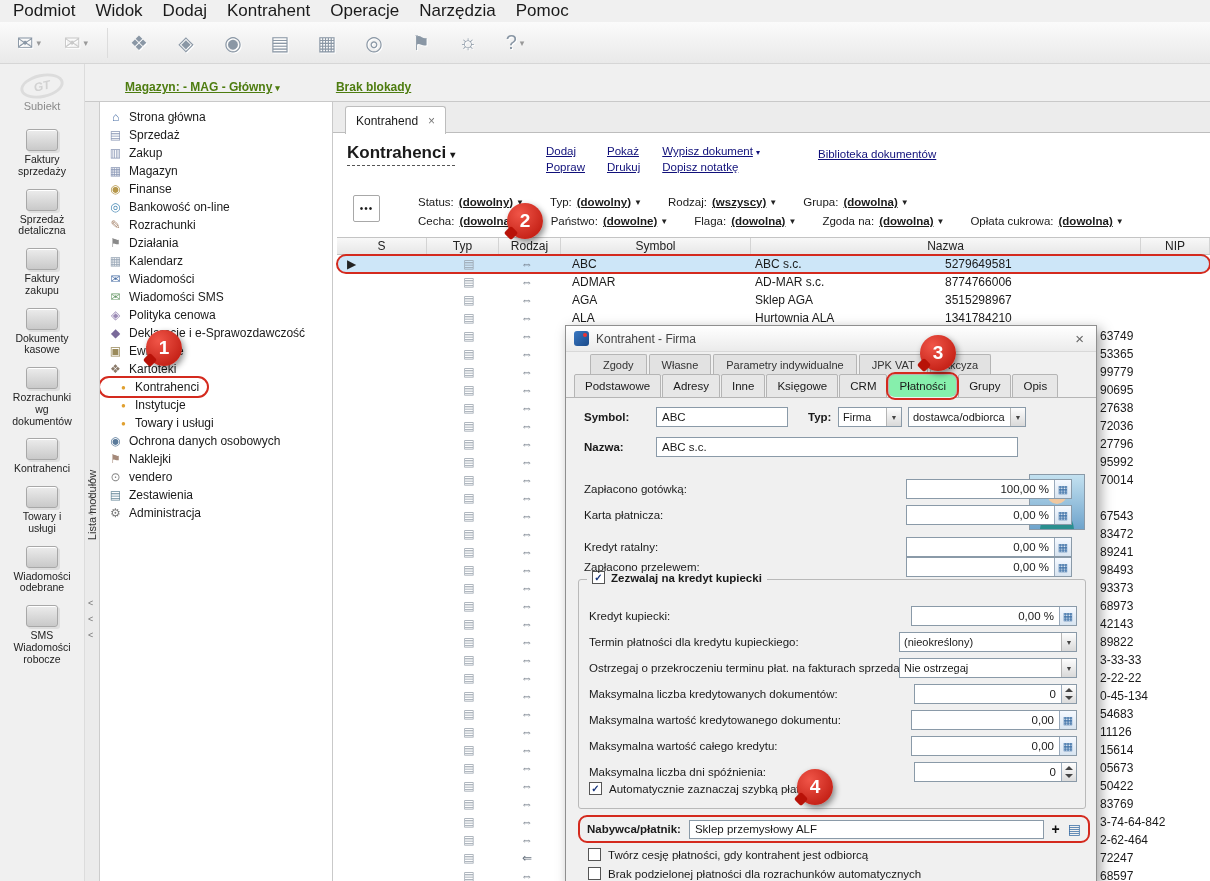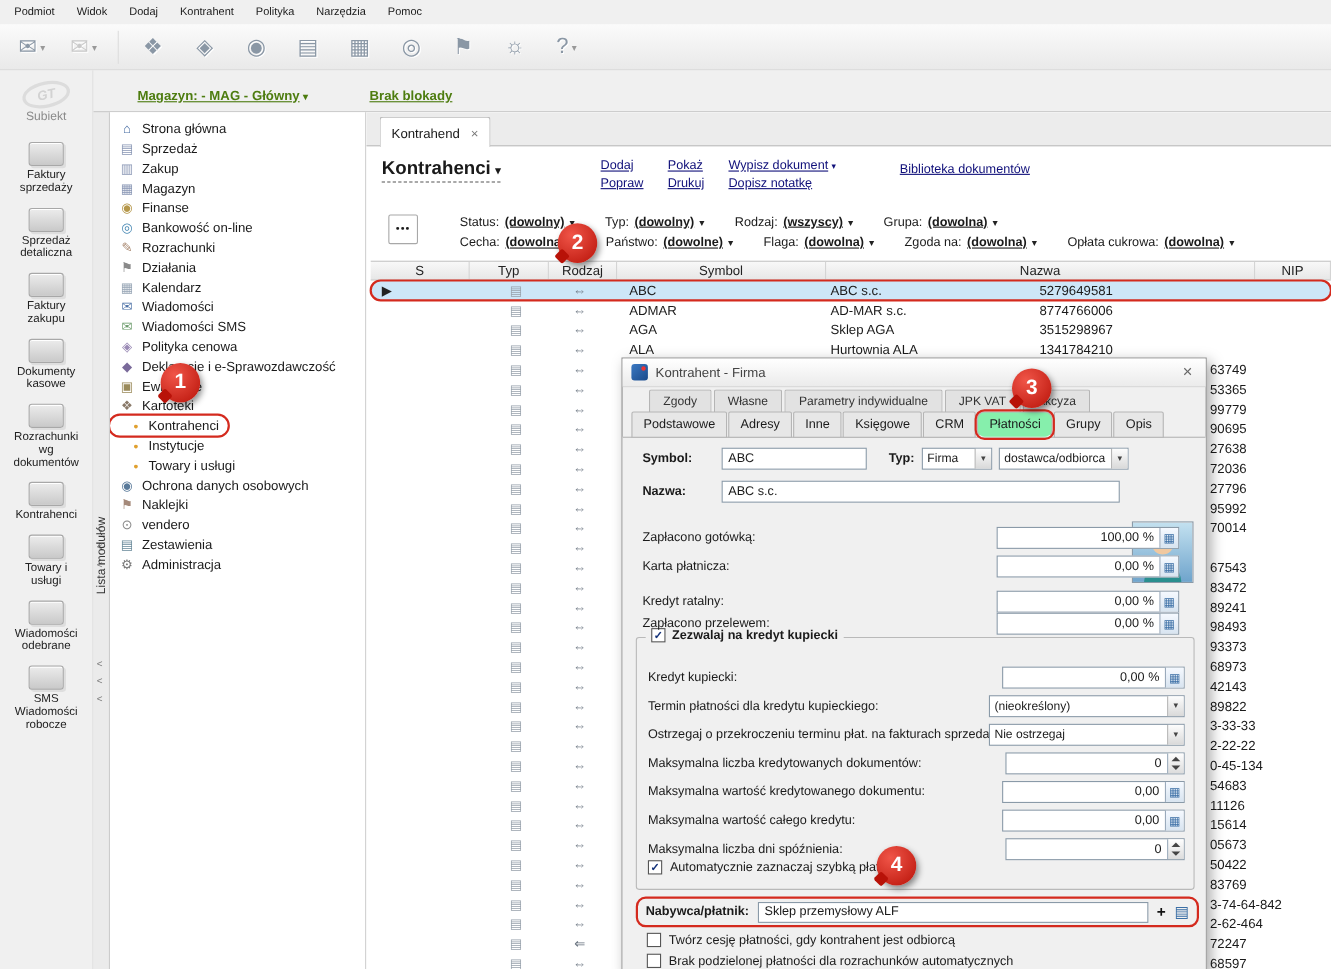--- a/index.html
+++ b/index.html
@@ -1,21 +1,21 @@
 <!DOCTYPE html>
 <html><head>
 <meta charset="utf-8">
 <style>
   *{margin:0;padding:0;box-sizing:border-box}
   body{font-family:"Liberation Sans",sans-serif;background:#777}
   #page{position:relative;width:1210px;height:881px;background:#f0f0f0;overflow:hidden;font-size:12px;color:#1a1a1a;margin:0 auto}
 
   
   #menubar{position:absolute;top:0;left:0;right:0;height:22px;background:#f0f0f0;display:flex;align-items:center;padding-left:4px;gap:2px}
-  .menu-item{padding:2px 9px;font-size:10px;cursor:default}
+  .menu-item{padding:2px 9px;font-size:17px;cursor:default}
 
   
   #toolbar{position:absolute;top:22px;left:0;right:0;height:42px;background:linear-gradient(#fbfbfb,#e9e9e9);border-bottom:1px solid #d6d6d6;display:flex;align-items:center;padding-left:8px;gap:5px}
   .tool-btn{height:34px;min-width:42px;display:flex;align-items:center;justify-content:center;border-radius:3px;color:#8a97a5}
   .tool-btn.disabled{color:#c9c9c9}
   .tool-glyph{font-size:20px;text-shadow:1px 1px 0 #fff}
   .tool-dd{font-size:9px;color:#999;margin-left:3px}
   .tool-sep{width:1px;height:30px;background:#dcdcdc;margin:0 5px}
 
   
@@ -148,21 +148,21 @@
 </head>
 <body>
 
 <div id="page">
 
   <div id="menubar">
       <div class="menu-item">Podmiot</div>
       <div class="menu-item">Widok</div>
       <div class="menu-item">Dodaj</div>
       <div class="menu-item">Kontrahent</div>
-      <div class="menu-item">Polityka</div>
+      <div class="menu-item">Operacje</div>
       <div class="menu-item">Narzędzia</div>
       <div class="menu-item">Pomoc</div>
     </div>
   <div id="toolbar">
       <div class="tool-btn">
         <span class="tool-glyph">✉</span>
         <span class="tool-dd">▾</span>
       </div>
       <div class="tool-btn disabled">
         <span class="tool-glyph">✉</span>

